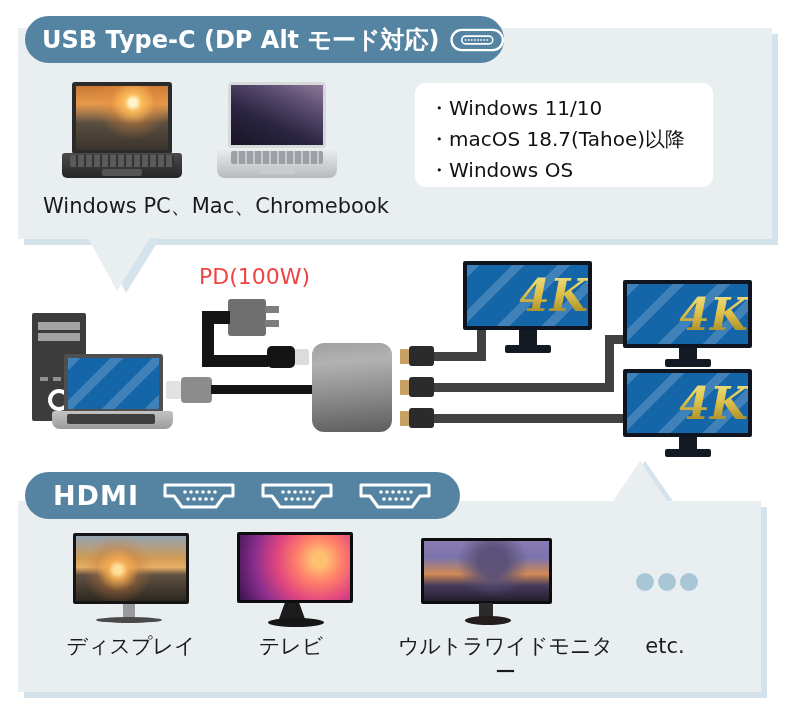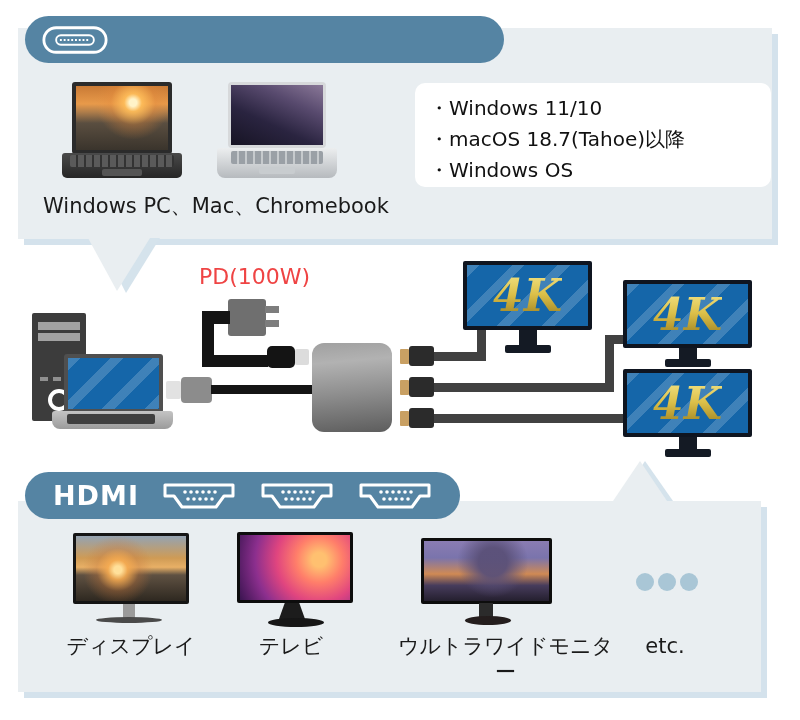--- a/index.html
+++ b/index.html
@@ -14,21 +14,21 @@
 
   
   .pill{position:absolute;background:#5584a3;border-radius:24px;display:flex;align-items:center;}
   .pill-usb{left:25px;top:16px;width:462px;height:47px;padding-left:17px;gap:10px;}
   .pill-hdmi{left:25px;top:472px;width:407px;height:47px;padding-left:28px;gap:22px;}
   .pill-title{color:#fff;font-weight:bold;font-size:24px;white-space:nowrap;}
   .pill-title-hdmi{color:#fff;font-weight:bold;font-size:27px;letter-spacing:1px;}
 
   
   .caption{position:absolute;left:43px;top:192px;font-size:21px;color:#1a1a1a;}
-  .infobox{position:absolute;left:415px;top:83px;width:356px;height:104px;background:#fff;
+  .infobox{position:absolute;left:415px;top:83px;width:298px;height:104px;background:#fff;
            border-radius:10px;padding:10px 0 0 14px;box-sizing:border-box;}
   .infobox div{font-size:20px;line-height:31px;color:#111;white-space:nowrap;}
 
   
   .wlap{position:absolute;left:62px;top:80px;width:120px;height:100px;}
   .wlap .scr{position:absolute;left:10px;top:2px;width:100px;height:72px;background:#2b2b2b;border-radius:3px;}
   .wlap .ph{position:absolute;left:4px;top:4px;right:4px;bottom:4px;
       background:radial-gradient(circle at 62% 26%,#fff3c8 0 5%,rgba(255,190,90,.9) 12%,rgba(230,140,60,.35) 30%,rgba(0,0,0,0) 50%),
                  linear-gradient(180deg,#c97a35 0%,#e89a4a 28%,#a97a4a 42%,#5a4e40 58%,#3a342c 100%);}
   .wlap .base{position:absolute;left:0;top:73px;width:120px;height:25px;border-radius:3px 3px 5px 5px;
@@ -72,21 +72,21 @@
        border:4px solid #fff;background:#3c3c3c;}
   .clap-scr{position:absolute;left:64px;top:354px;width:99px;height:59px;background:#4f4f4f;border-radius:3px;}
   .bluescreen{position:absolute;left:4px;top:4px;right:4px;bottom:4px;
        background:repeating-linear-gradient(135deg,rgba(255,255,255,.18) 0 9px,rgba(255,255,255,0) 9px 30px),#1566a9;}
   .clap-base{position:absolute;left:52px;top:411px;width:121px;height:18px;border-radius:3px 3px 8px 8px;
        background:linear-gradient(180deg,#c4c4c4,#9b9b9b);}
   .clap-kb{position:absolute;left:15px;top:3px;width:88px;height:10px;background:#3f3f3f;border-radius:2px;}
 
   
   .mon4k{position:absolute;background:#0f1520;border-radius:2px;}
-  .mon4k .scr{position:absolute;left:4px;top:4px;right:4px;bottom:4px;display:flex;align-items:center;justify-content:center;
+  .mon4k .scr{position:absolute;left:4px;top:4px;right:4px;bottom:4px;display:flex;align-items:center;justify-content:flex-end;
        background:repeating-linear-gradient(135deg,rgba(255,255,255,.18) 0 9px,rgba(255,255,255,0) 9px 32px),#1566a9;}
   .lbl4k{font-family:"DejaVu Serif","Liberation Serif",serif;font-style:italic;font-weight:bold;font-size:44px;
        background:linear-gradient(180deg,#f4e78c 0%,#dcbf48 48%,#93781b 100%);
        -webkit-background-clip:text;background-clip:text;color:transparent;-webkit-text-fill-color:transparent;}
   .stand{position:absolute;background:#141a24;}
 
   
   .dev-label{position:absolute;font-size:21px;color:#1a1a1a;text-align:center;line-height:26px;}
   .bmon{position:absolute;background:#151515;border-radius:2px;}
   .bmon .ph{position:absolute;left:3px;top:3px;right:3px;bottom:3px;}
@@ -103,20 +103,21 @@
 <div id="canvas">
 
   <div class="panel panel-top"></div>
 
   <svg class="tri" style="left:84px;top:238px;" width="76" height="58">
     <polygon points="14,0 76,0 42,55" fill="#d5e3ec"></polygon>
     <polygon points="4,0 66,0 33,53" fill="#e9eef1"></polygon>
   </svg>
 
   <div class="pill pill-usb">
+    <span class="pill-title">USB Type-C (DP Alt モード対応)</span>
     <svg width="66" height="30" viewBox="0 0 70 30">
       <rect x="2" y="2" width="66" height="26" rx="13" fill="none" stroke="#fff" stroke-width="3"></rect>
       <rect x="15" y="10" width="40" height="10" rx="5" fill="none" stroke="#fff" stroke-width="2"></rect>
       <line x1="19" y1="15" x2="51" y2="15" stroke="#fff" stroke-width="2" stroke-dasharray="2 2"></line>
     </svg>
   </div>
 
   <div class="wlap">
     <div class="scr">
         <div class="ph"></div>

